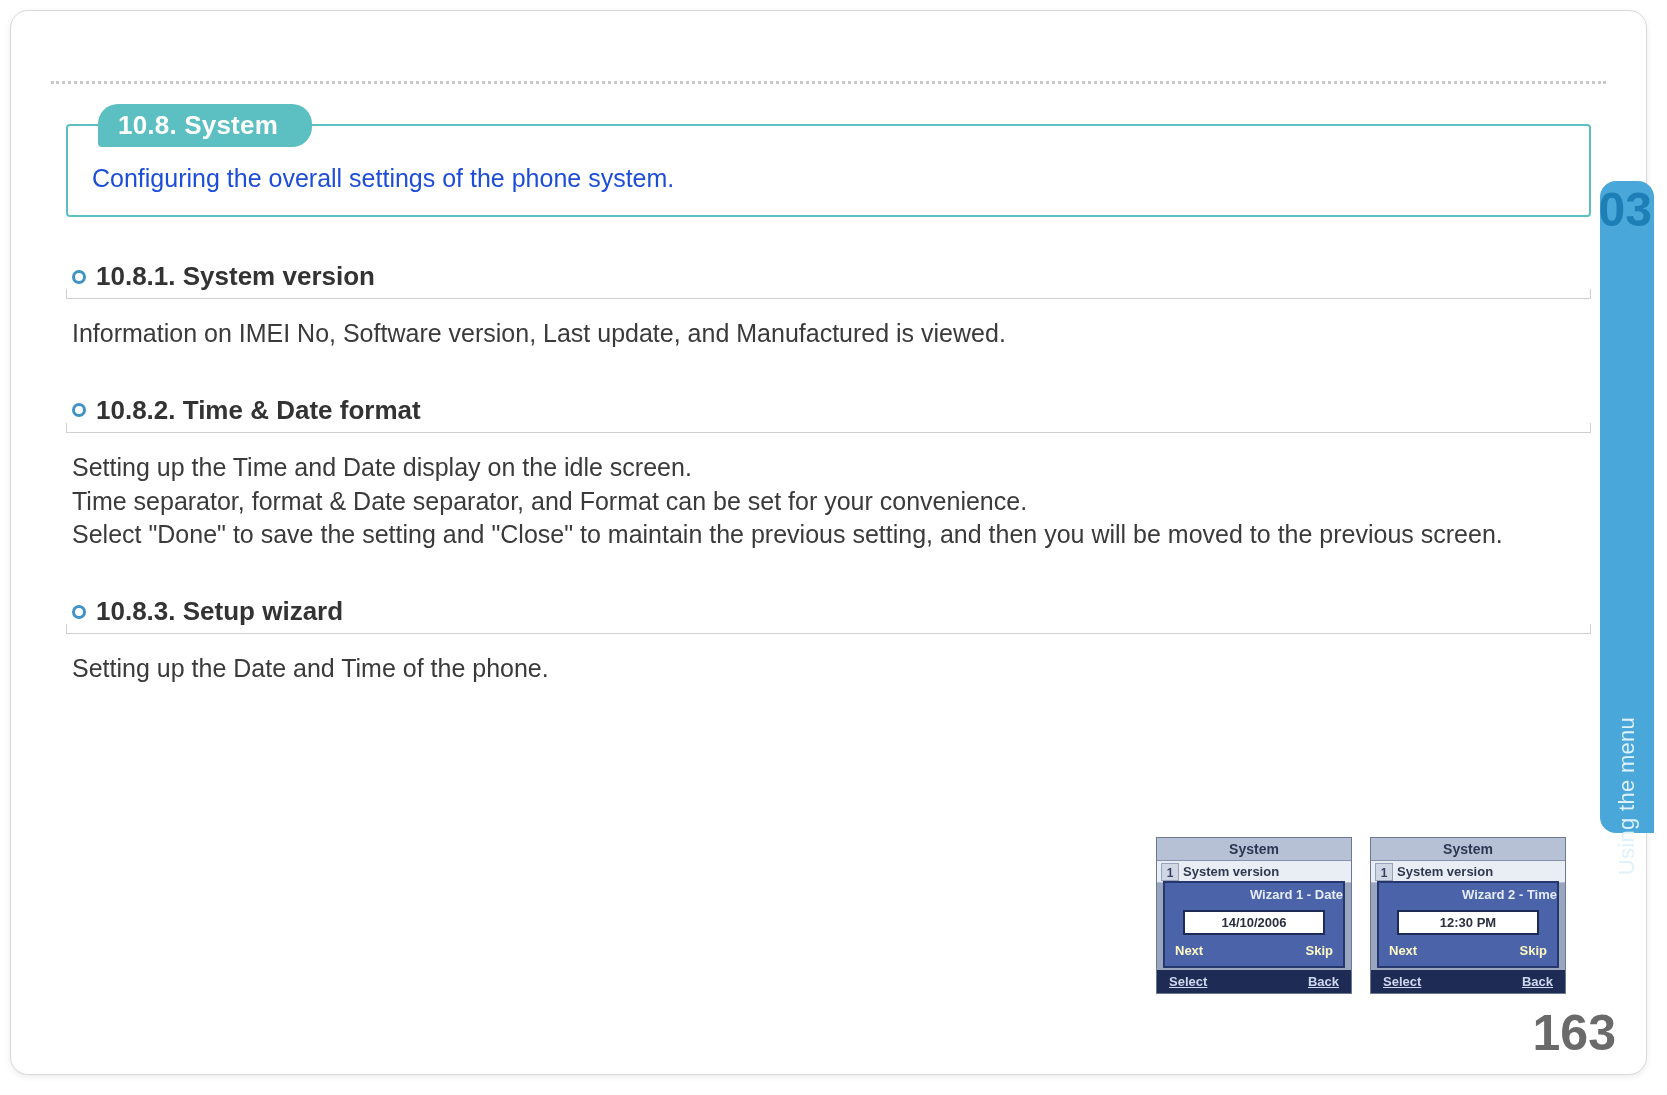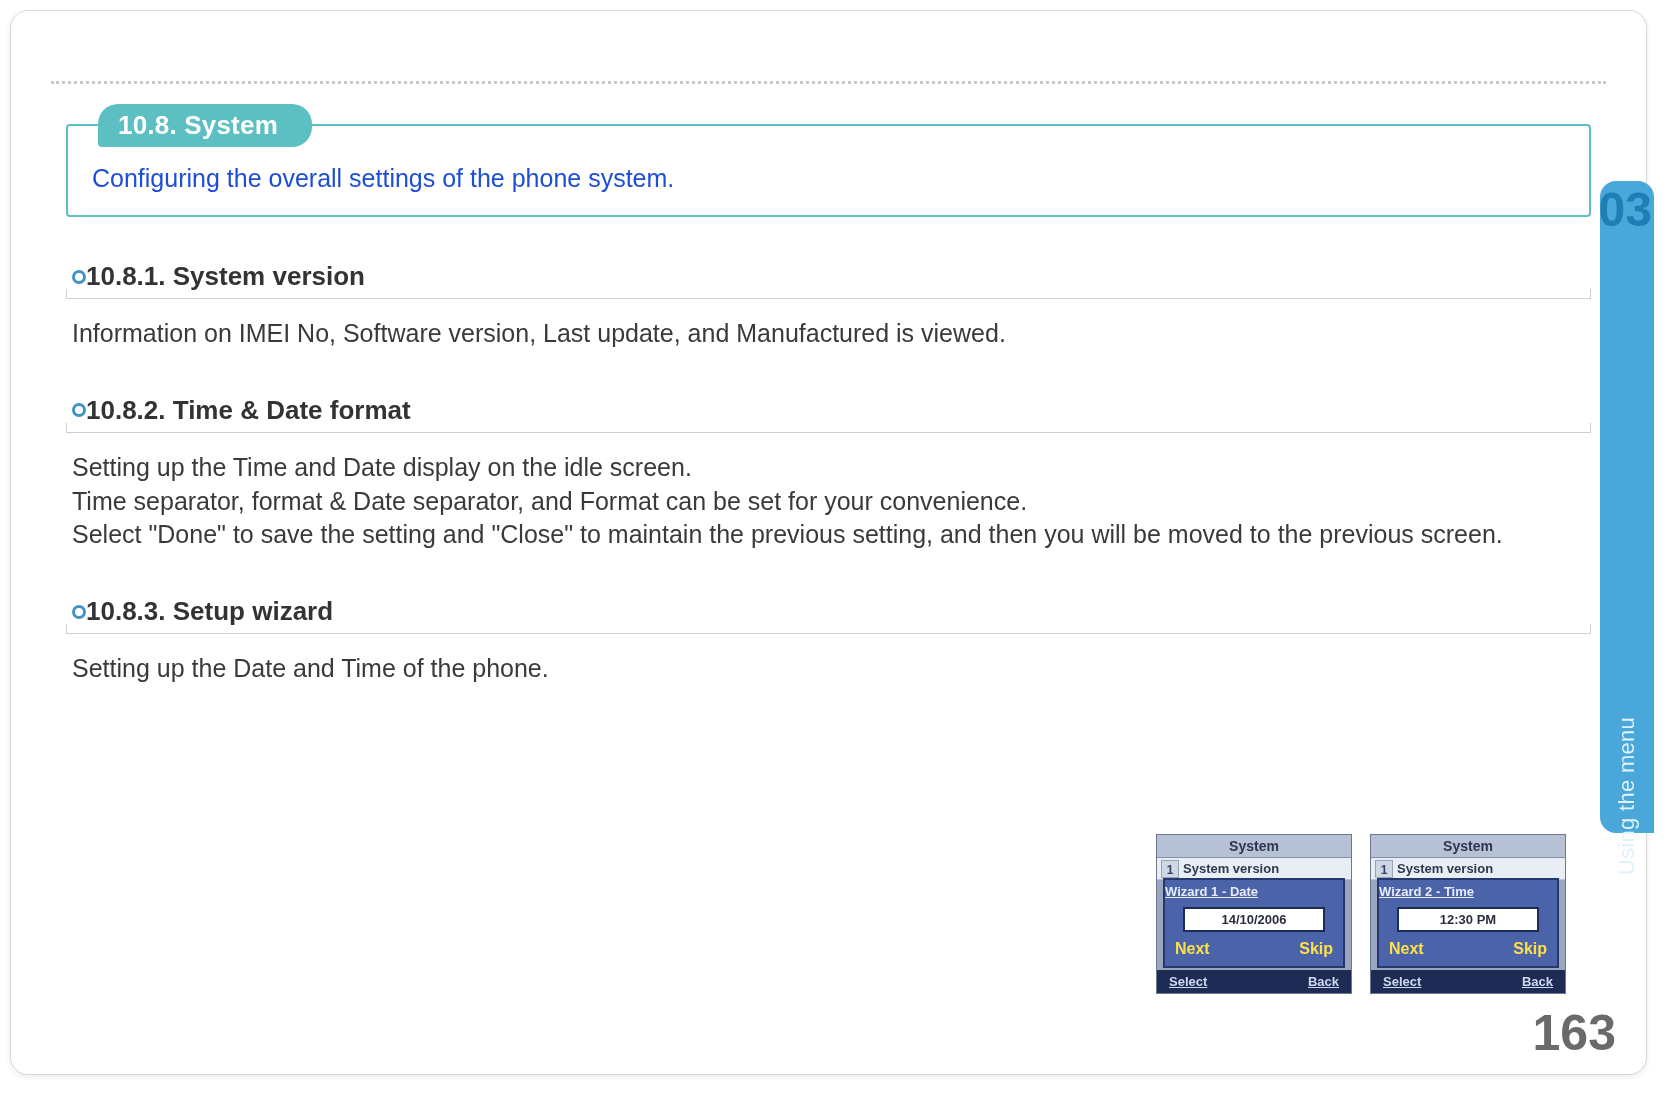--- a/index.html
+++ b/index.html
@@ -50,20 +50,21 @@
   .section-desc {
     font-size: 25px;
     color: #1d4ed8;
   }
   .subsection {
     margin: 44px 55px 0 55px;
   }
   .sub-head {
     display: flex;
     align-items: center;
+    gap: 10px;
     font-size: 26px;
     font-weight: bold;
     color: #333;
     padding: 0 6px 6px 6px;
     border-bottom: 1px solid #cfcfcf;
     position: relative;
   }
   .sub-head::before,
   .sub-head::after {
     content: "";
@@ -180,42 +181,41 @@
     background: #4b63a8;
     border: 2px solid #26376e;
     margin: 0 6px;
     position: relative;
     top: -2px;
     padding-bottom: 4px;
   }
   .p-dialog-title {
     color: #e6ecf9;
     font-weight: bold;
-    text-align: left;
+    text-align: right;
     font-size: 13px;
     padding: 4px 0;
-    text-decoration: underline;
   }
   .p-input {
     background: #fff;
     border: 2px solid #1e2b54;
     margin: 4px 18px 6px 18px;
     text-align: center;
     font-weight: bold;
     color: #2a2f3f;
     padding: 3px 0;
     font-size: 13px;
   }
   .p-softrow {
     display: flex;
     justify-content: space-between;
     padding: 2px 10px 4px 10px;
-    color: #fde047;
-    font-weight: bold;
-    font-size: 16px;
+    color: #fef9c3;
+    font-weight: bold;
+    font-size: 13px;
   }
   .p-softbar {
     display: flex;
     justify-content: space-between;
     background: #1e2c55;
     color: #cfd8ef;
     font-size: 13px;
     font-weight: bold;
     padding: 4px 12px;
     text-decoration: underline;

